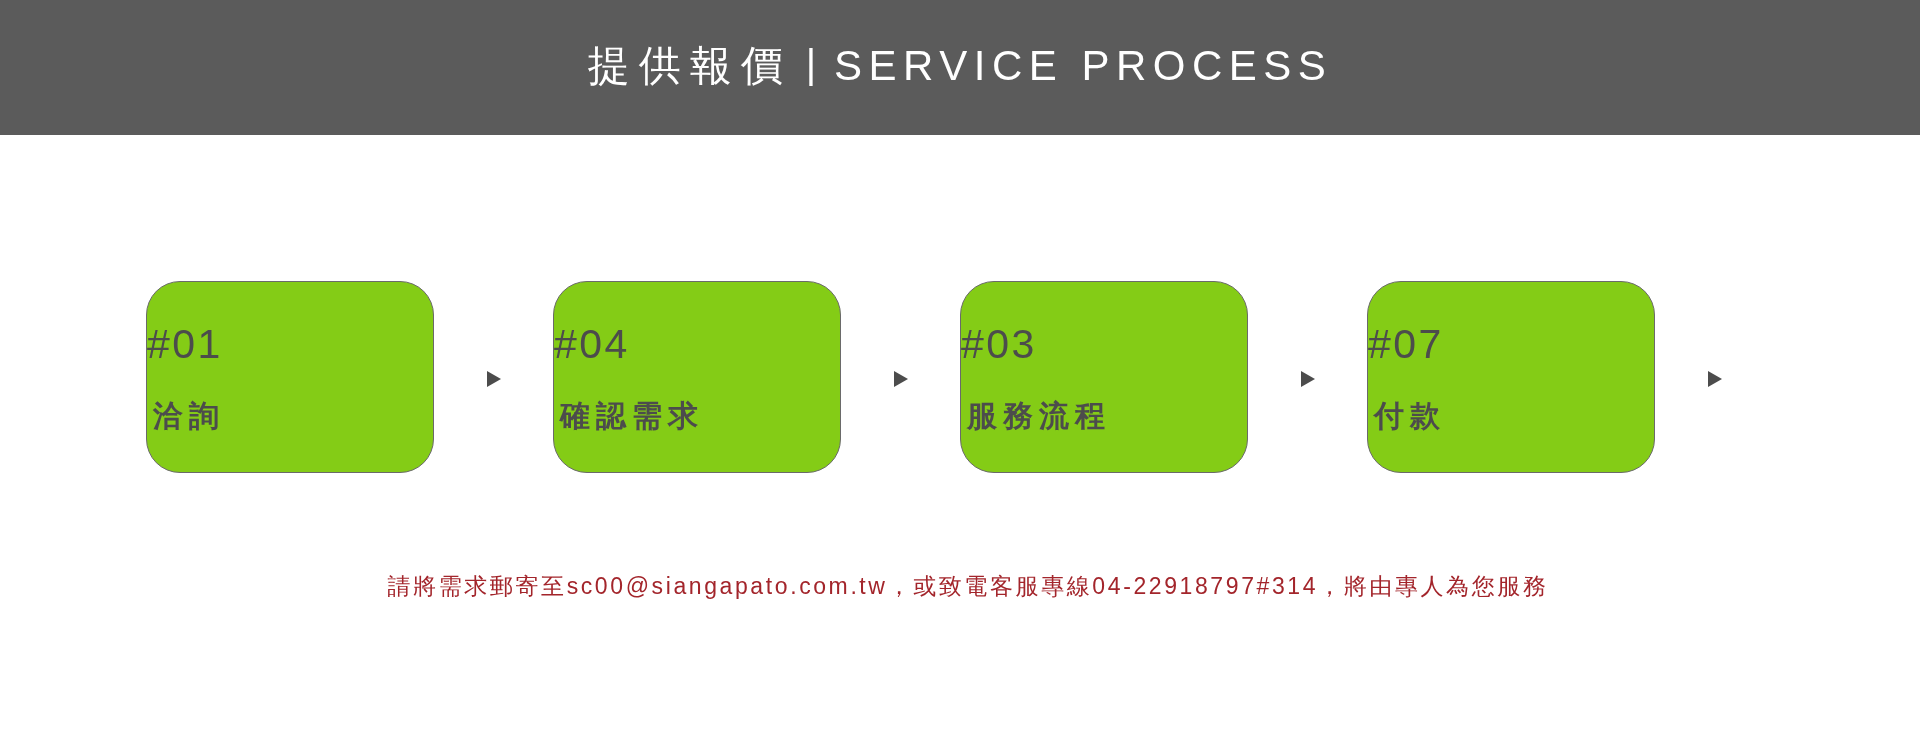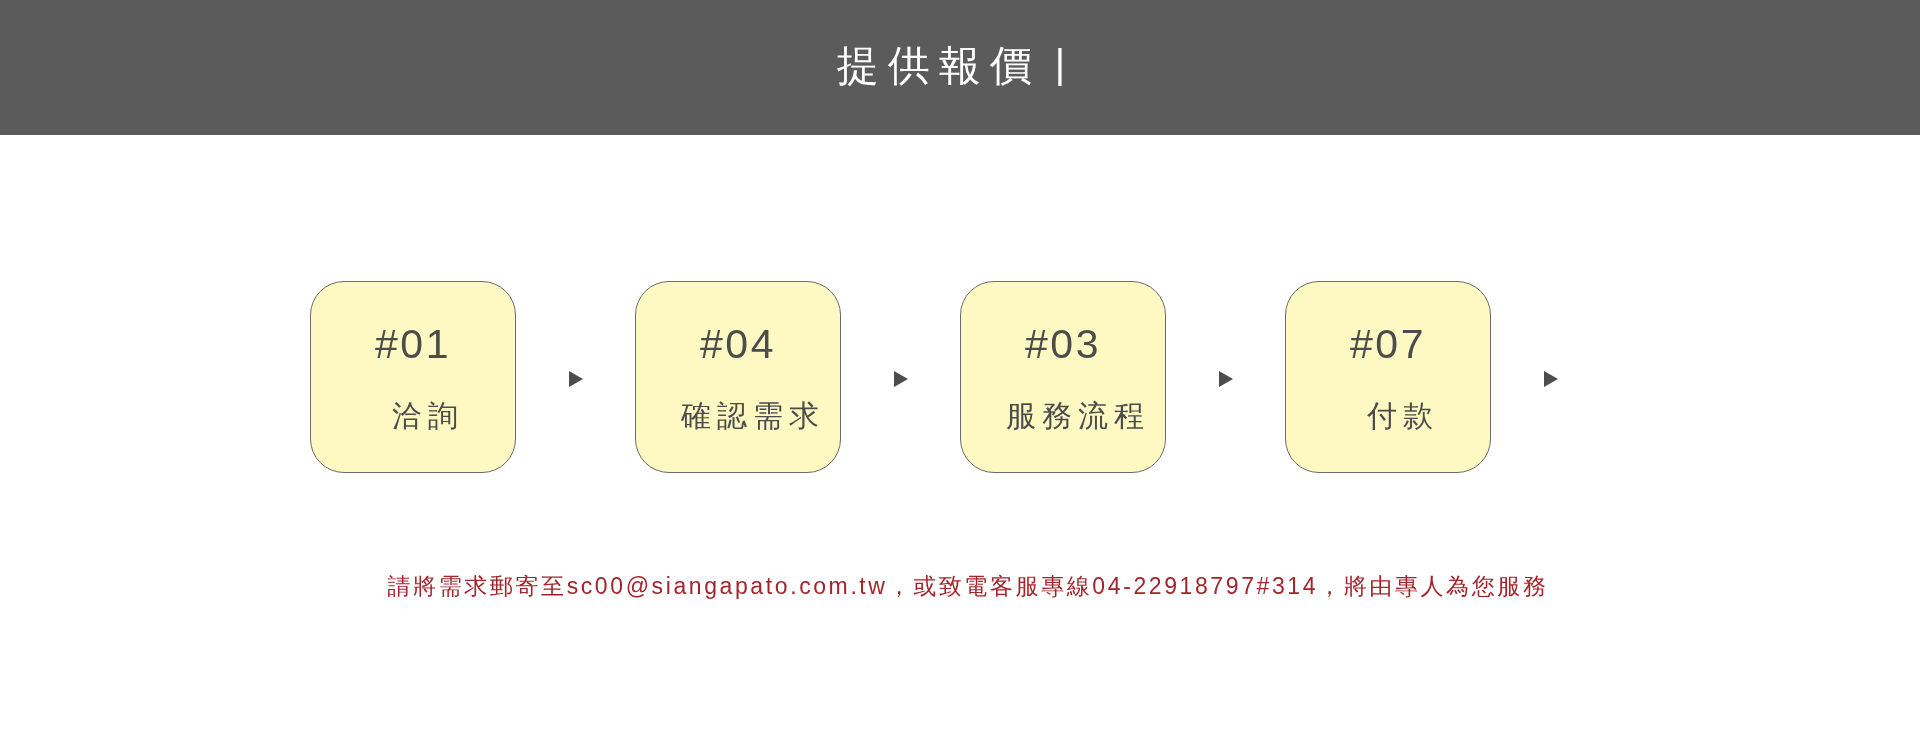--- a/index.html
+++ b/index.html
@@ -69,49 +69,47 @@
   .steps-row {
     position: absolute;
     left: 0;
     top: 281px;
     width: 1920px;
     display: flex;
     align-items: center;
     justify-content: center;
   }
   .step-card {
-    width: 206px;
+    width: 288px;
     height: 192px;
     box-sizing: border-box;
     border: 1.5px solid #6a6a6a;
     border-radius: 34px;
-    background: #fef9c3;
+    background: #84cc16;
     display: flex;
     flex-direction: column;
-    align-items: center;
     justify-content: center;
   }
   .step-num {
     color: #4c4c4c;
     font-size: 41px;
     font-weight: 400;
     letter-spacing: 2.5px;
     line-height: 1;
     margin-bottom: 36px;
     white-space: nowrap;
   }
   .step-label {
     color: #4c4c4c;
     font-size: 30px;
-    font-weight: 400;
+    font-weight: 700;
     letter-spacing: 6px;
     line-height: 1;
     text-indent: 6px;
     white-space: nowrap;
-    margin-left: 24px;
   }
   .step-arrow {
     width: 119px;
     display: flex;
     align-items: center;
     justify-content: center;
     color: #4c4c4c;
     font-size: 26px;
     line-height: 1;
     transform: translateY(2px);
@@ -136,20 +134,21 @@
 </style>
 </head>
 <body>
 
 <div class="page">
 
   <div class="header-bar">
     <div class="header-inner">
       <span class="header-cn">提供報價</span>
       <span class="header-sep">|</span>
+      <span class="header-en">SERVICE PROCESS</span>
     </div>
   </div>
 
   <div class="steps-row">
 
     <div class="step-card">
       <div class="step-num">#01</div>
       <div class="step-label">洽詢</div>
     </div>
 

